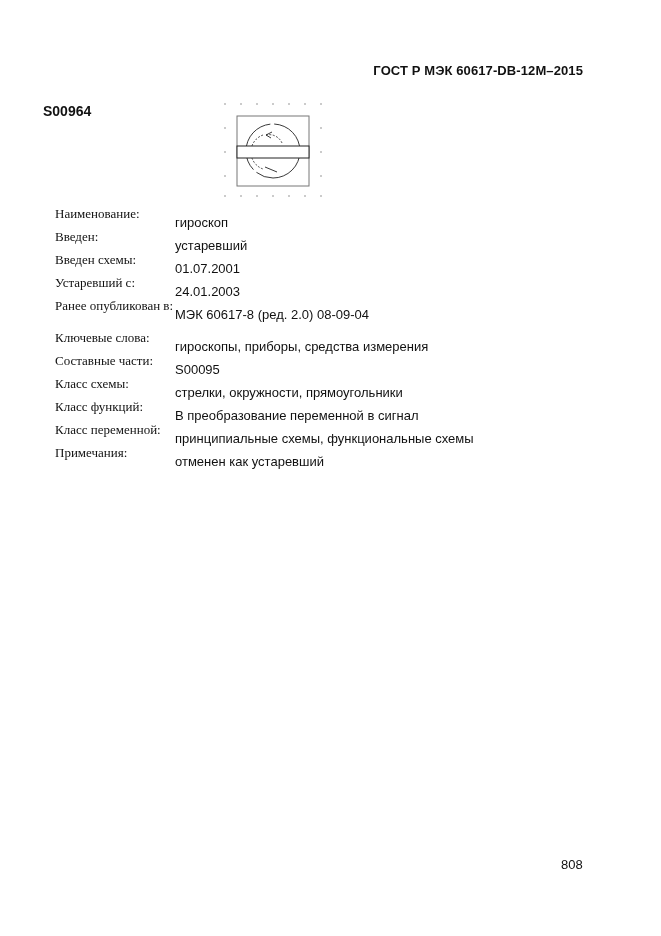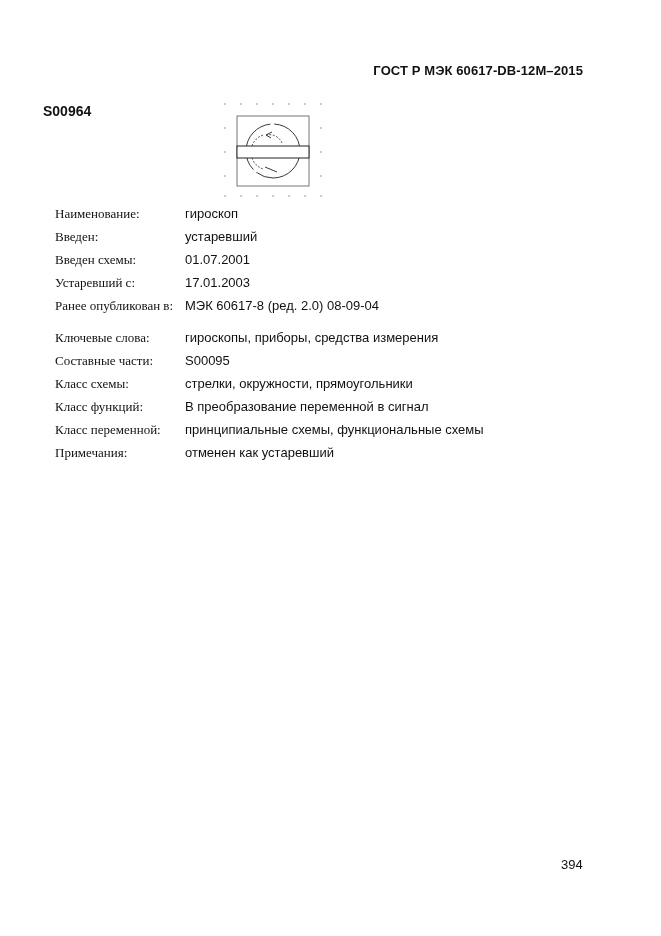--- a/index.html
+++ b/index.html
@@ -4,21 +4,21 @@
 <style>
   html, body { margin:0; padding:0; background:#ffffff; }
   body { width:661px; height:936px; position:relative; overflow:hidden;
          font-family:"Liberation Sans", sans-serif; color:#111; }
   .header { position:absolute; top:63px; right:78px; font-weight:bold; font-size:13px; letter-spacing:0.1px; }
   .code { position:absolute; top:103px; left:43px; font-weight:bold; font-size:14px;text-align:center; }
   .symbol { position:absolute; left:222px; top:101px; width:106px; height:98px; }
   .rows { position:absolute; left:43px; font-size:13px; }
   .row { position:absolute; left:0; white-space:nowrap; }
   .row .lbl { position:absolute; left:12px;font-family:Liberation Serif, serif; }
-  .row .val { position:absolute; left:142px; }
+  .row .val { position:absolute; left:132px;margin-top:9px; }
   .pagenum { position:absolute; top:857px; left:561px; font-size:13px; }
 </style>
 </head>
 <body>
 
 <div class="header">ГОСТ Р МЭК 60617-DB-12M–2015</div>
 
 <div class="code">S00964</div>
 
 <div class="symbol">
@@ -64,21 +64,21 @@
   <div class="row" style="top:23px;">
     <span class="lbl">Введен:</span>
     <span class="val">устаревший</span>
   </div>
   <div class="row" style="top:46px;">
     <span class="lbl">Введен схемы:</span>
     <span class="val">01.07.2001</span>
   </div>
   <div class="row" style="top:69px;">
     <span class="lbl">Устаревший с:</span>
-    <span class="val">17.01.2003</span>
+    <span class="val">24.01.2003</span>
   </div>
   <div class="row" style="top:92px;">
     <span class="lbl">Ранее опубликован в:</span>
     <span class="val">МЭК 60617-8 (ред. 2.0) 08-09-04</span>
   </div>
 </div>
 
 <div class="rows" style="top:330px;">
   <div class="row" style="top:0px;">
     <span class="lbl">Ключевые слова:</span>
@@ -99,13 +99,13 @@
   <div class="row" style="top:92px;">
     <span class="lbl">Класс переменной:</span>
     <span class="val">принципиальные схемы, функциональные схемы</span>
   </div>
   <div class="row" style="top:115px;">
     <span class="lbl">Примечания:</span>
     <span class="val">отменен как устаревший</span>
   </div>
 </div>
 
-<div class="pagenum">394</div>
+<div class="pagenum">808</div>
 
 </body></html>

